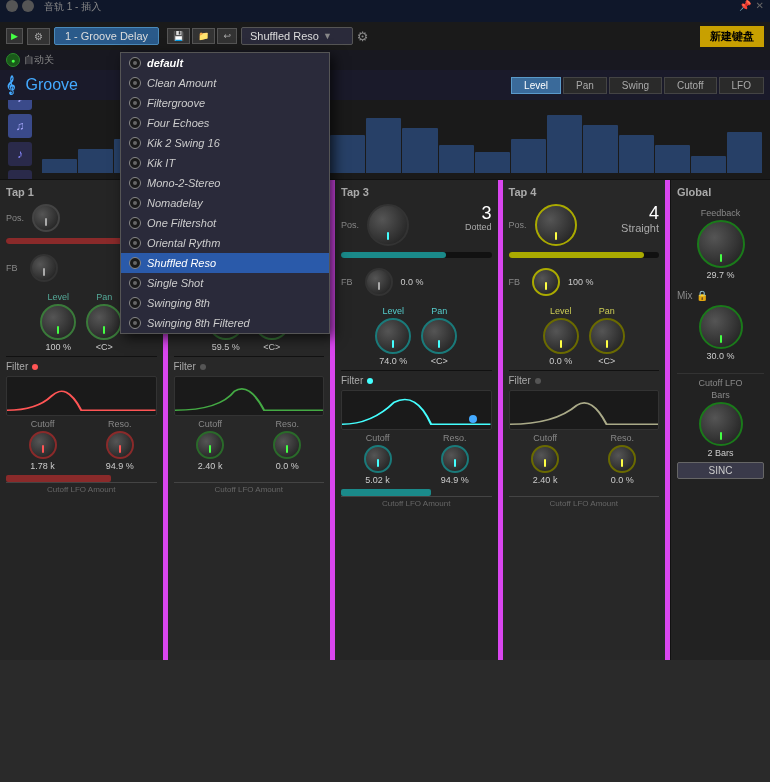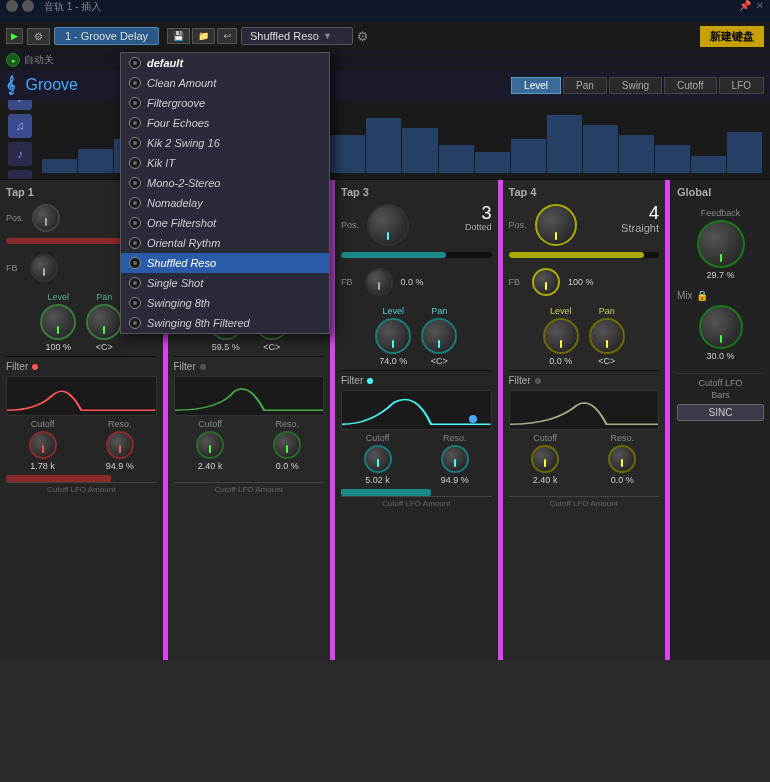--- a/index.html
+++ b/index.html
@@ -708,20 +708,26 @@
     <div class="col">
       <div class="knob large" style="border-color:#1a7a1a;width:44px;height:44px;">
         <div class="knob-indicator green"></div>
       </div>
       <span style="font-size:9px;color:#ccc">30.0 %</span>
     </div>
 
     <div style="margin-top:8px;border-top:1px solid #333;padding-top:4px;">
       <span style="font-size:9px;color:#888;display:block;text-align:center">Cutoff LFO</span>
       <span style="font-size:9px;color:#888;display:block;text-align:center;margin-top:2px">Bars</span>
+      <div class="col" style="margin-top:2px;">
+        <div class="knob large" style="border-color:#1a7a1a;width:44px;height:44px;">
+          <div class="knob-indicator green"></div>
+        </div>
+        <span style="font-size:9px;color:#ccc">2 Bars</span>
+      </div>
       <button class="sync-btn" style="width:100%;margin-top:4px;">SINC</button>
     </div>
   </div>
 </div>
 
 <div class="dropdown-overlay">
   <div class="dropdown-item bold">
     <div class="dropdown-icon"></div>
     <span>default</span>
   </div>

